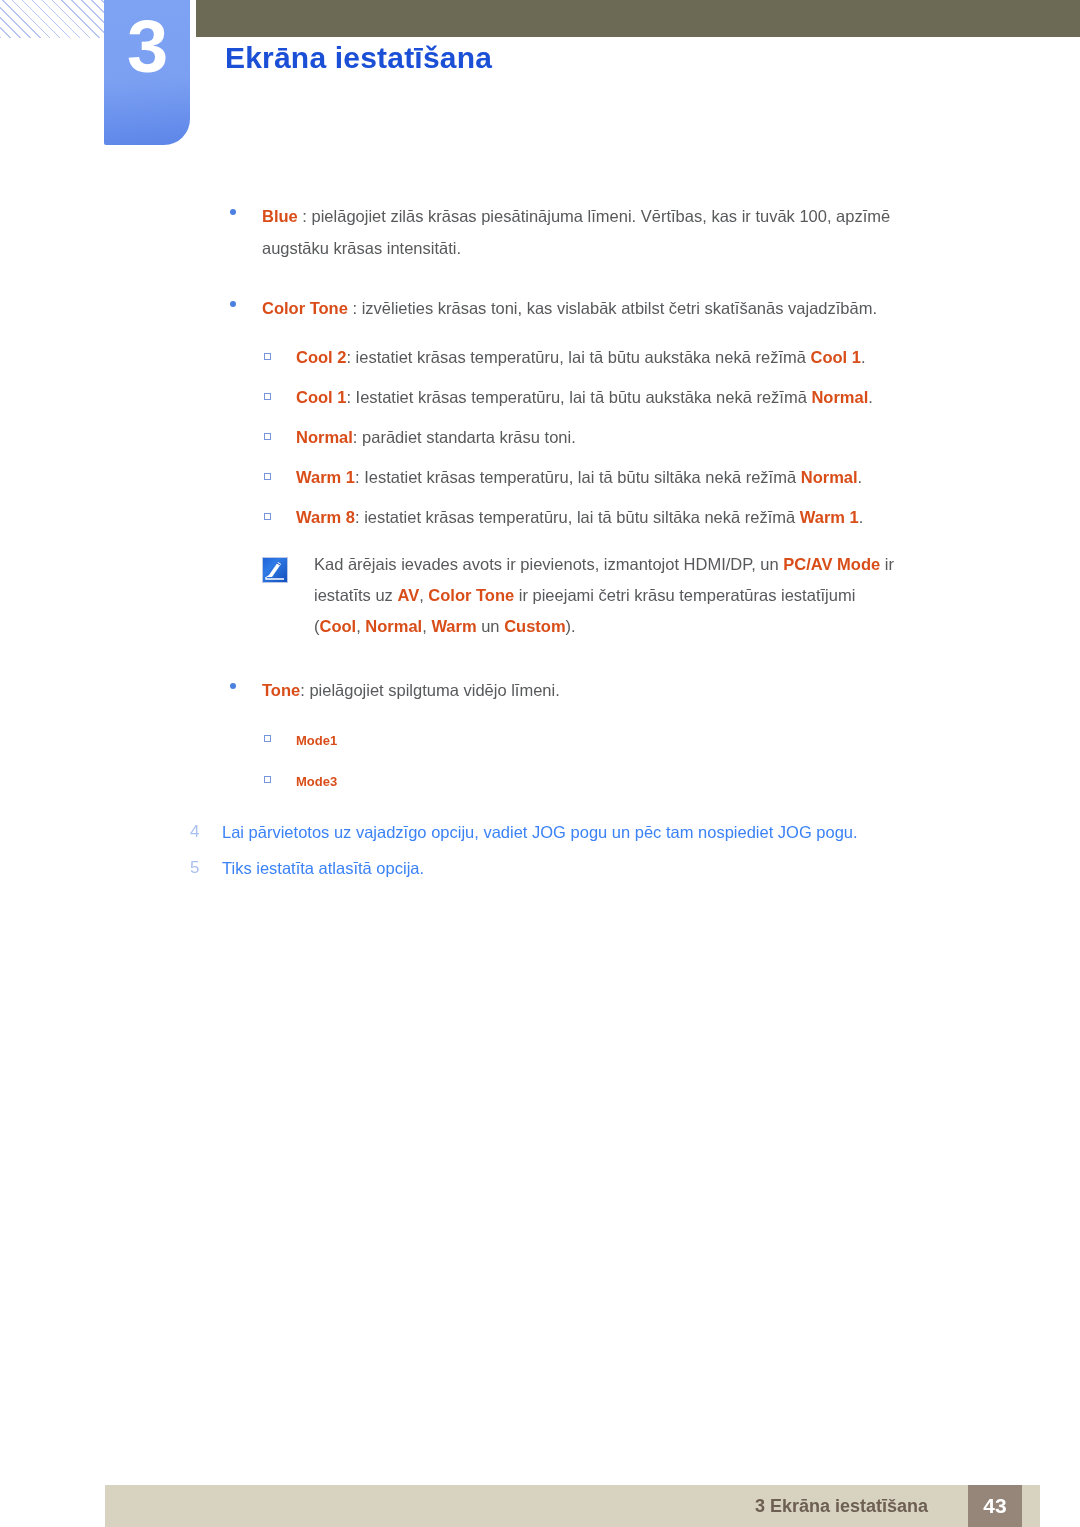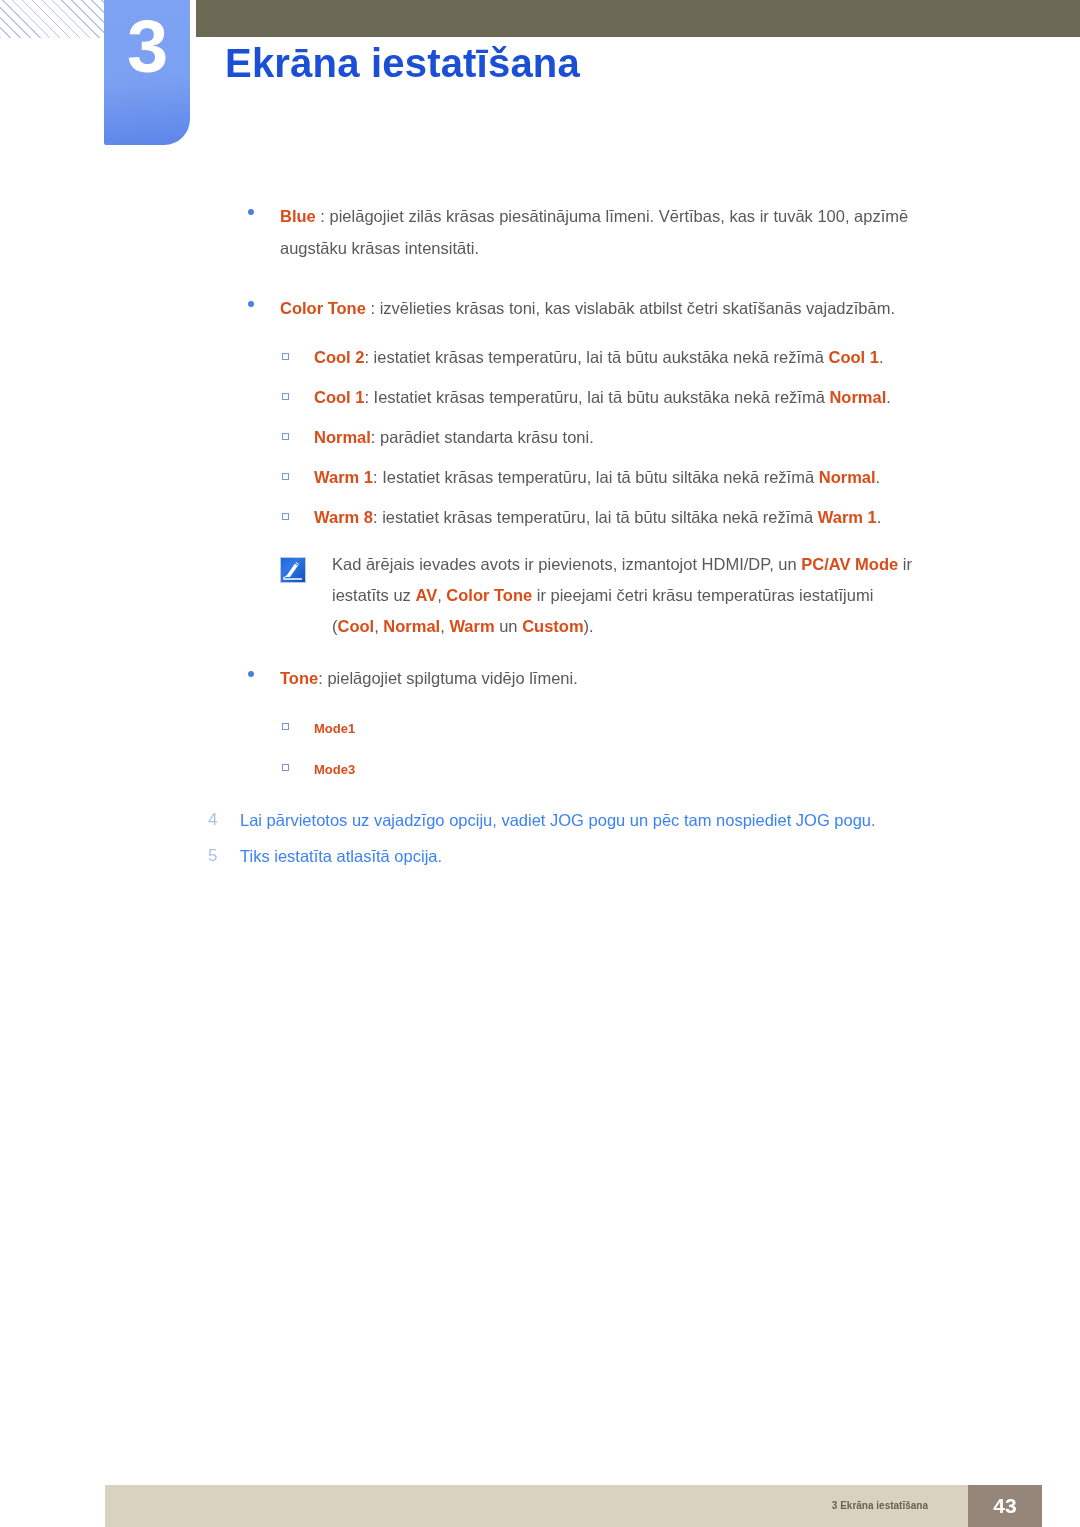--- a/index.html
+++ b/index.html
@@ -57,33 +57,32 @@
     font-size: 74px;
     font-weight: bold;
     color: #ffffff;
     line-height: 1;
     letter-spacing: -1px;
   }
   .chapter-title {
     position: absolute;
     left: 225px;
     top: 41px;
-    font-size: 40px;
+    font-size: 30px;
     font-weight: bold;
     color: #1a4fd6;
     letter-spacing: 0.2px;
   }
 
   
   .content {
     position: absolute;
     left: 0;
     top: 200px;
     width: 988px;
-    padding-left: 18px;
   }
 
   .row {
     position: relative;
     display: flex;
     align-items: flex-start;
   }
 
   
   .lvl1 {
@@ -129,21 +128,21 @@
     line-height: 31px;
     color: #58595b;
   }
 
   
   .note {
     position: relative;
     padding-left: 262px;
     padding-right: 90px;
     margin-top: 16px;
-    margin-bottom: 20px;
+    margin-bottom: 32px;
   }
   .note-icon {
     position: absolute;
     left: 262px;
     top: 8px;
     width: 26px;
     height: 26px;
     background: linear-gradient(135deg, #1f63d9 0%, #2f7ae6 35%, #1550bb 100%);
     border: 1px solid #b9c8e4;
     box-sizing: border-box;
@@ -193,30 +192,30 @@
     width: 935px;
     height: 42px;
     background: #d8d2c0;
   }
   .footer-text {
     position: absolute;
     right: 112px;
     top: 0;
     height: 42px;
     line-height: 42px;
-    font-size: 10px;
+    font-size: 18px;
     font-weight: bold;
     color: #6d5f52;
     white-space: nowrap;
   }
   .footer-page {
     position: absolute;
     left: 863px;
     top: 0;
-    width: 74px;
+    width: 54px;
     height: 42px;
     background: #968679;
     color: #ffffff;
     font-size: 21px;
     font-weight: bold;
     text-align: center;
     line-height: 42px;
   }
 </style>
 </head>

